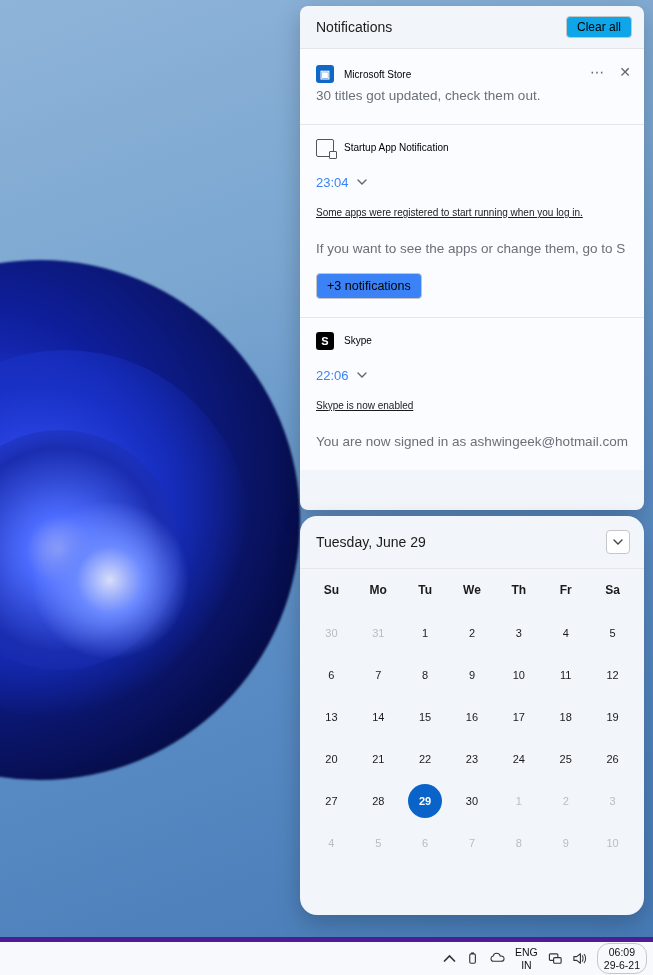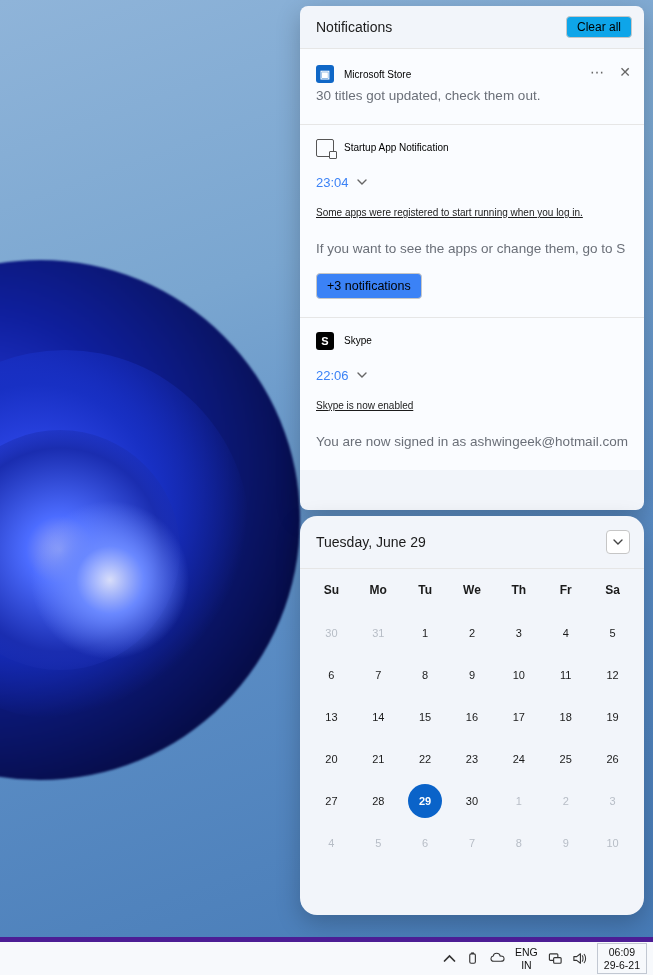--- a/index.html
+++ b/index.html
@@ -57,21 +57,21 @@
     .cal-day.selected{ }
     .cal-day.selected::before{content:'';position:absolute;width:34px;height:34px;background:#0a63c9;border-radius:50%;z-index:0;}
     .cal-day.selected span{position:relative;z-index:1;color:#fff;font-weight:600;}
 
     
     .taskbar{ position:absolute; bottom:0; left:0; right:0; height:38px; background:#f7f9fc; border-top:5px solid #4c1d95; display:flex; align-items:center; justify-content:flex-end; padding:0 6px; z-index:10; gap:10px;}
     .tray-icons{display:flex;align-items:center;gap:9px;color:#333;}
     .tray-icons span{cursor:pointer;display:flex;align-items:center;justify-content:center;}
     .tray-icons svg{width:15px;height:15px;}
     .lang{ font-size:10.5px; line-height:1.15; text-align:center; color:#111; cursor:pointer; }
-    .time-box{ border:1px solid #c2c8d2; border-radius:0; padding:2px 6px; font-size:10.5px; line-height:1.15; text-align:center; color:#111; cursor:pointer;}
+    .time-box{ border:1px solid #c2c8d2; border-radius:12px; padding:2px 6px; font-size:10.5px; line-height:1.15; text-align:center; color:#111; cursor:pointer;}
   </style>
 </head>
 <body>
 
 <div class="wallpaper">
   <div class="swirl sw1"></div>
   <div class="swirl sw2"></div>
   <div class="swirl sw3"></div>
   <div class="swirl sw4"></div>
 </div>

